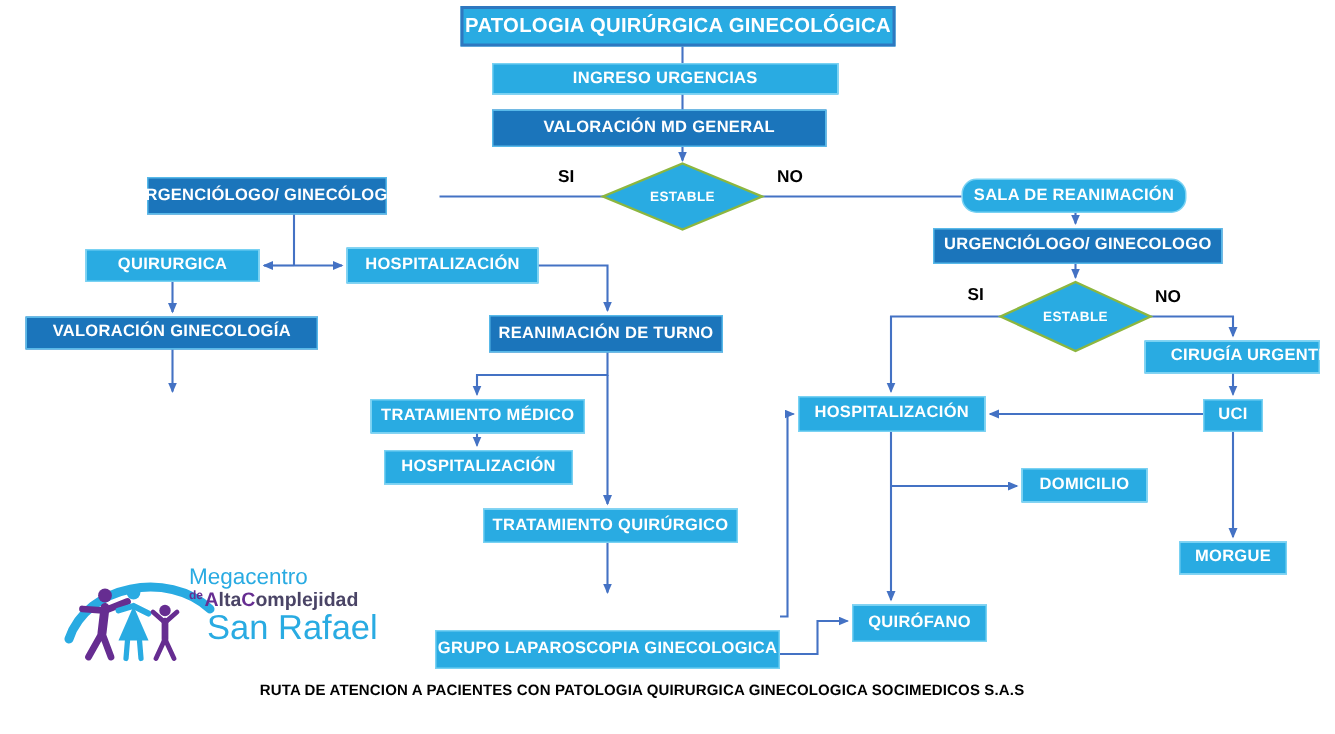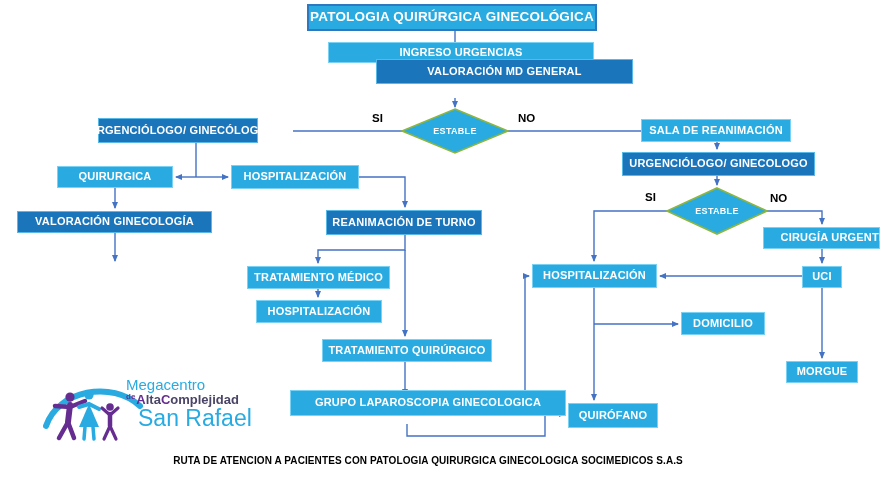--- a/index.html
+++ b/index.html
@@ -71,40 +71,40 @@
     <path class="wire" d="M802,276 H660" marker-end="url(#arr)"></path>
     <path class="wire" d="M822,288 V358" marker-end="url(#arr)"></path>
     <path class="wire" d="M594,288 V400" marker-end="url(#arr)"></path>
     <path class="wire" d="M594,324 H678" marker-end="url(#arr)"></path>
     <polygon points="455,109 508,131 455,153 402,131" fill="#29ABE2" stroke="#8CB63F" stroke-width="1.6"></polygon>
     <polygon points="717,188 767,211 717,234 667,211" fill="#29ABE2" stroke="#8CB63F" stroke-width="1.6"></polygon>
   </svg>
 
   <div class="node title-box" style="left:307px; top:4px; width:290px; height:27px;">PATOLOGIA QUIRÚRGICA GINECOLÓGICA</div>
 
-  <div class="node light" style="left:328px; top:42px; width:266px; height:21px;">INGRESO URGENCIAS</div>
-  <div class="node dark" style="left:328px; top:59px; width:257px; height:25px;margin-left:48px;">VALORACIÓN MD GENERAL</div>
+  <div class="node light" style="left:328px; top:42px; width:231px; height:21px;">INGRESO URGENCIAS</div>
+  <div class="node dark" style="left:328px; top:73px; width:223px; height:25px;">VALORACIÓN MD GENERAL</div>
 
   <div class="dlabel" style="left:420px; top:126px; width:70px;">ESTABLE</div>
   <div class="branch" style="left:372px; top:112px;">SI</div>
   <div class="branch" style="left:518px; top:112px;">NO</div>
 
   <div class="node dark" style="left:98px; top:118px; width:160px; height:25px;">URGENCIÓLOGO/ GINECÓLOGO</div>
   <div class="node light" style="left:57px; top:166px; width:116px; height:22px;">QUIRURGICA</div>
   <div class="node light" style="left:231px; top:165px; width:128px; height:24px;">HOSPITALIZACIÓN</div>
   <div class="node dark" style="left:17px; top:211px; width:195px; height:22px;">VALORACIÓN GINECOLOGÍA</div>
 
   <div class="node dark" style="left:326px; top:210px; width:156px; height:25px;">REANIMACIÓN DE TURNO</div>
   <div class="node light" style="left:247px; top:266px; width:143px; height:23px;">TRATAMIENTO MÉDICO</div>
   <div class="node light" style="left:256px; top:300px; width:126px; height:23px;">HOSPITALIZACIÓN</div>
   <div class="node light" style="left:322px; top:339px; width:170px; height:23px;">TRATAMIENTO QUIRÚRGICO</div>
-  <div class="node light" style="left:290px; top:390px; width:276px; height:26px;">GRUPO LAPAROSCOPIA GINECOLOGICA</div>
+  <div class="node light" style="left:290px; top:420px; width:230px; height:26px;">GRUPO LAPAROSCOPIA GINECOLOGICA</div>
   <div class="node light" style="left:568px; top:403px; width:90px; height:25px;">QUIRÓFANO</div>
 
-  <div class="node light" style="left:641px; top:119px; width:150px; height:23px;">SALA DE REANIMACIÓN</div>
+  <div class="node light" style="left:641px; top:119px; width:150px; height:23px;border-radius:10px;">SALA DE REANIMACIÓN</div>
   <div class="node dark" style="left:622px; top:152px; width:193px; height:24px;">URGENCIÓLOGO/ GINECOLOGO</div>
 
   <div class="dlabel" style="left:682px; top:206px; width:70px;">ESTABLE</div>
   <div class="branch" style="left:645px; top:191px;">SI</div>
   <div class="branch" style="left:770px; top:192px;">NO</div>
 
   <div class="node light" style="left:763px; top:227px; width:117px; height:22px;padding-left:24px;">CIRUGÍA URGENTE</div>
   <div class="node light" style="left:532px; top:264px; width:125px; height:24px;">HOSPITALIZACIÓN</div>
   <div class="node light" style="left:802px; top:266px; width:40px; height:22px;">UCI</div>
   <div class="node light" style="left:681px; top:312px; width:84px; height:23px;">DOMICILIO</div>

